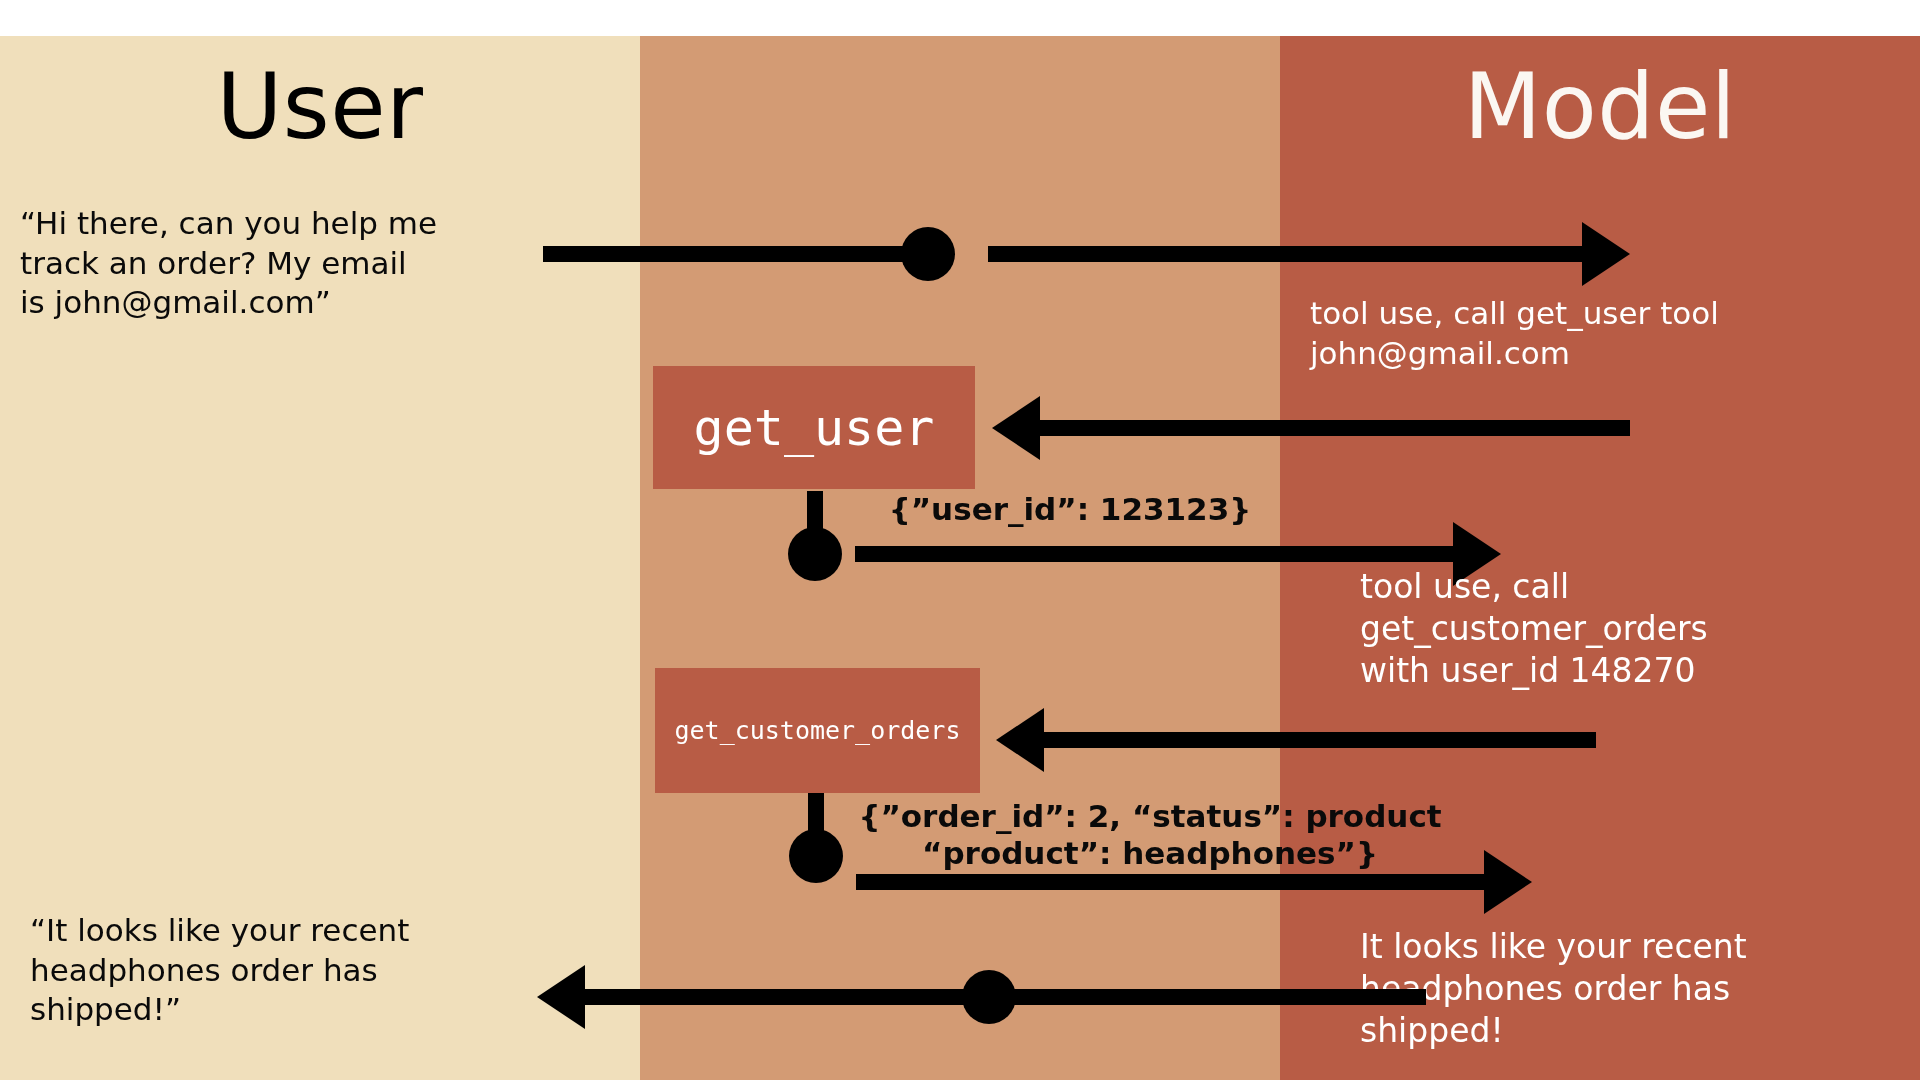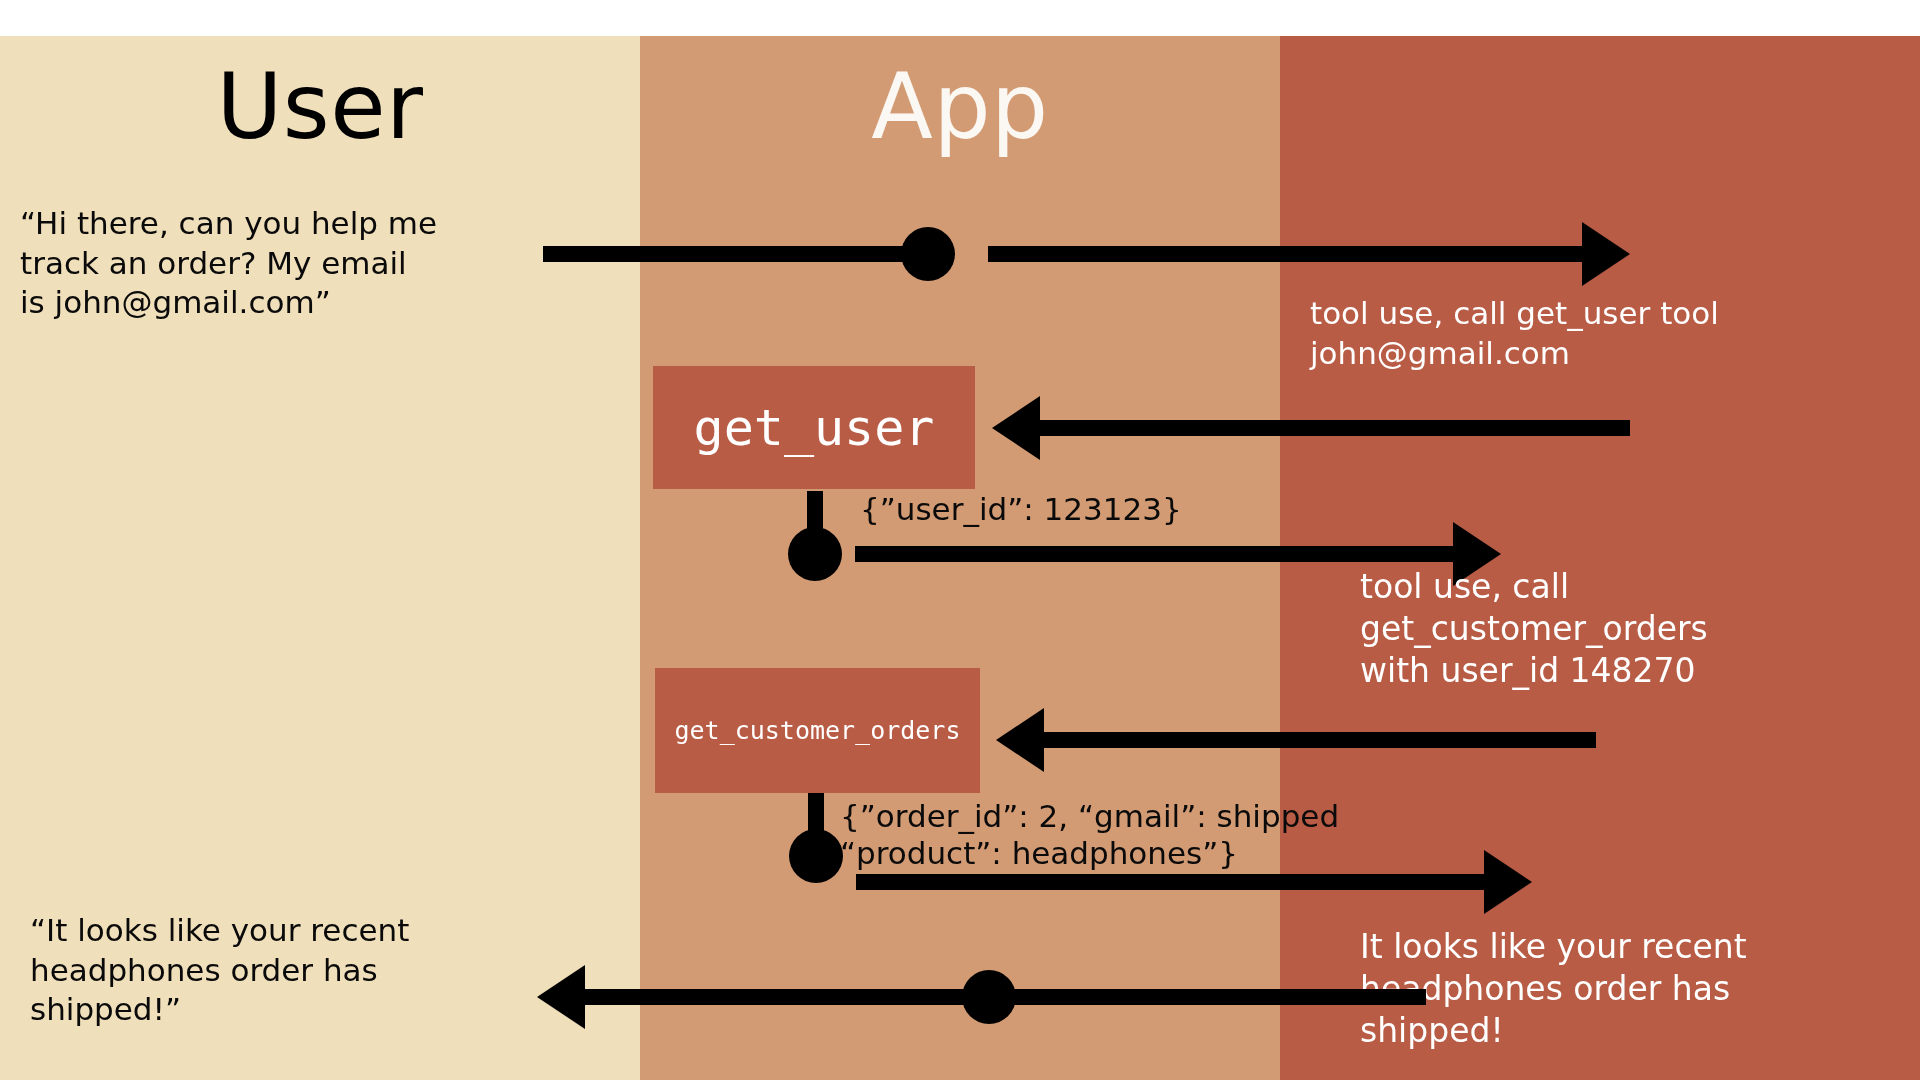--- a/index.html
+++ b/index.html
@@ -58,24 +58,26 @@
 
   .msg-user-1  { left: 20px;   top: 168px; width: 600px; }
   .msg-user-2  { left: 30px;   top: 875px; width: 580px; }
   .msg-model-1 { left: 1310px; top: 258px; width: 600px; }
   .msg-model-2 { left: 1360px; top: 530px; width: 540px; font-size: 33px; line-height: 1.28; }
   .msg-model-3 { left: 1360px; top: 890px; width: 540px; font-size: 33px; }
 
   
   .json-label {
     position: absolute;
+    text-align: center;
     color: #0a0a0a;
     font-family: "DejaVu Sans", sans-serif;
     line-height: 1.18;
     white-space: pre-line;
+    font-weight: bold;
   }
   .json-1 { left: 860px; top: 455px; width: 420px; font-size: 31px; }
   .json-2 { left: 840px; top: 762px; width: 620px; font-size: 31px; }
 
   
   .tool-box {
     position: absolute;
     background: #b85c45;
     display: flex;
     align-items: center;
@@ -126,21 +128,21 @@
 </head>
 <body>
 
 <div id="stage">
 
   <div class="lane lane-user"></div>
   <div class="lane lane-app"></div>
   <div class="lane lane-model"></div>
 
   <div class="lane-title title-user">User</div>
-  <div class="lane-title title-app">App</div>
+  <div class="lane-title title-model">Model</div>
 
   <div class="msg msg-dark msg-user-1">“Hi there, can you help me
 track an order? My email
 is john@gmail.com”</div>
 
   <div class="shaft" style="left:543px; top:210px; width:385px;"></div>
   <div class="dot" style="left:901px; top:191px;"></div>
   <div class="shaft" style="left:988px; top:210px; width:596px;"></div>
   <div class="arrow-right" style="left:1582px; top:186px;"></div>
 
@@ -169,21 +171,21 @@
   <div class="tool-box tool-get-orders">
     <span>get_customer_orders</span>
   </div>
 
   <div class="arrow-left" style="left:996px; top:672px;"></div>
   <div class="shaft" style="left:1044px; top:696px; width:552px;"></div>
 
   <div class="vshaft" style="left:808px; top:757px; height:60px;"></div>
   <div class="dot" style="left:789px; top:793px;"></div>
 
-  <div class="json-label json-2">{”order_id”: 2, “gmail”: shipped
+  <div class="json-label json-2">{”order_id”: 2, “status”: product
 “product”: headphones”}</div>
 
   <div class="shaft" style="left:856px; top:838px; width:630px;"></div>
   <div class="arrow-right" style="left:1484px; top:814px;"></div>
 
   <div class="msg msg-light msg-model-3">It looks like your recent
 headphones order has
 shipped!</div>
 
   <div class="shaft" style="left:1006px; top:953px; width:420px;"></div>

